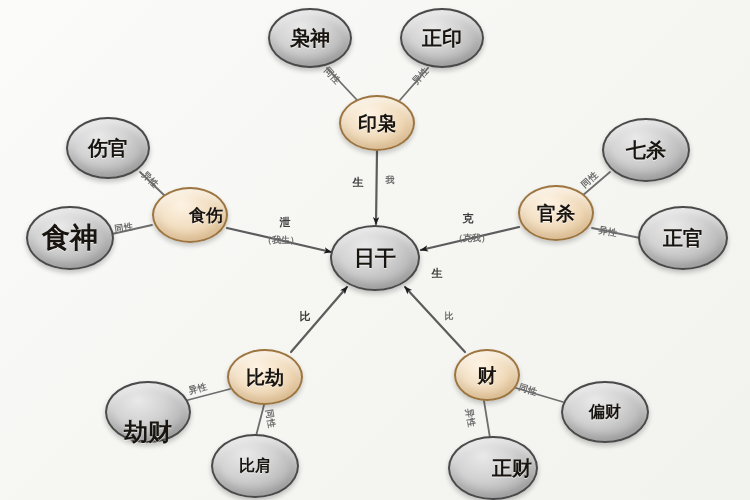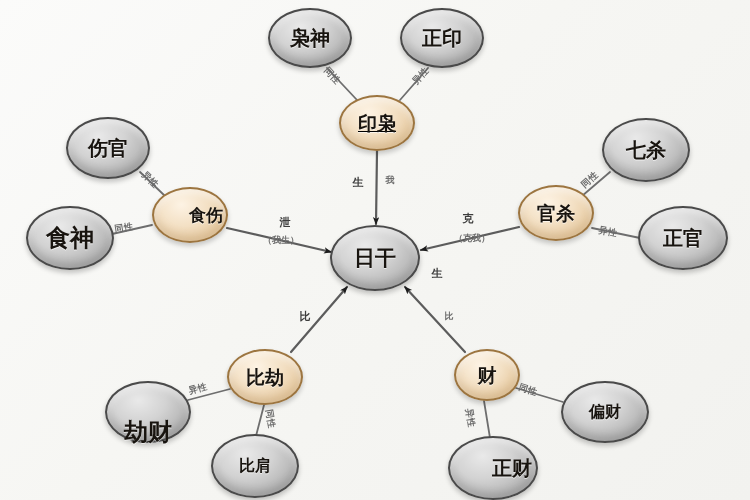--- a/index.html
+++ b/index.html
@@ -70,21 +70,21 @@
     <g id="radial-lines">
         <line x1="377" y1="151" x2="376" y2="224" stroke="#5c5c5c" stroke-width="2.2" stroke-linecap="round" marker-end="url(#ah)"></line>
         <line x1="227" y1="228" x2="331" y2="252" stroke="#5c5c5c" stroke-width="2.2" stroke-linecap="round" marker-end="url(#ah)"></line>
         <line x1="519" y1="227" x2="421" y2="250" stroke="#5c5c5c" stroke-width="2.2" stroke-linecap="round" marker-end="url(#ah)"></line>
         <line x1="291" y1="352" x2="347" y2="287" stroke="#5c5c5c" stroke-width="2.2" stroke-linecap="round" marker-end="url(#ah)"></line>
         <line x1="465" y1="352" x2="405" y2="287" stroke="#5c5c5c" stroke-width="2.2" stroke-linecap="round" marker-end="url(#ah)"></line>
       </g>
   </svg>
 
   <div id="nodes-layer">
-      <div class="node tan" style="left: 377px; top: 123px; width: 76px; height: 56px; text-decoration: underline;">
+      <div class="node tan" style="left: 377px; top: 123px; width: 76px; height: 56px;">
         <span class="txt" style="font-size: 19px;">印枭</span>
       </div>
       <div class="node tan" style="left: 190px; top: 215px; width: 76px; height: 56px;">
         <span class="txt" style="font-size: 17px; margin-left: 32px;">食伤</span>
       </div>
       <div class="node tan" style="left: 556px; top: 213px; width: 76px; height: 56px;">
         <span class="txt" style="font-size: 19px;">官杀</span>
       </div>
       <div class="node tan" style="left: 265px; top: 377px; width: 76px; height: 56px;">
         <span class="txt" style="font-size: 19px;">比劫</span>
@@ -95,21 +95,21 @@
       <div class="node grey" style="left: 310px; top: 38px; width: 84px; height: 60px;">
         <span class="txt" style="font-size: 20px;">枭神</span>
       </div>
       <div class="node grey" style="left: 442px; top: 38px; width: 84px; height: 60px;">
         <span class="txt" style="font-size: 20px;">正印</span>
       </div>
       <div class="node grey" style="left: 108px; top: 148px; width: 84px; height: 62px;">
         <span class="txt" style="font-size: 20px;">伤官</span>
       </div>
       <div class="node grey" style="left: 70px; top: 238px; width: 88px; height: 64px;">
-        <span class="txt" style="font-size: 24px;">食神</span>
+        <span class="txt" style="font-size: 28px;">食神</span>
       </div>
       <div class="node grey" style="left: 646px; top: 150px; width: 88px; height: 64px;">
         <span class="txt" style="font-size: 20px;">七杀</span>
       </div>
       <div class="node grey" style="left: 683px; top: 238px; width: 90px; height: 64px;">
         <span class="txt" style="font-size: 20px; font-family: Liberation Serif, serif;">正官</span>
       </div>
       <div class="node grey" style="left: 148px; top: 412px; width: 86px; height: 62px;">
         <span class="txt" style="font-size: 24px; margin-top: 40px;">劫财</span>
       </div>

